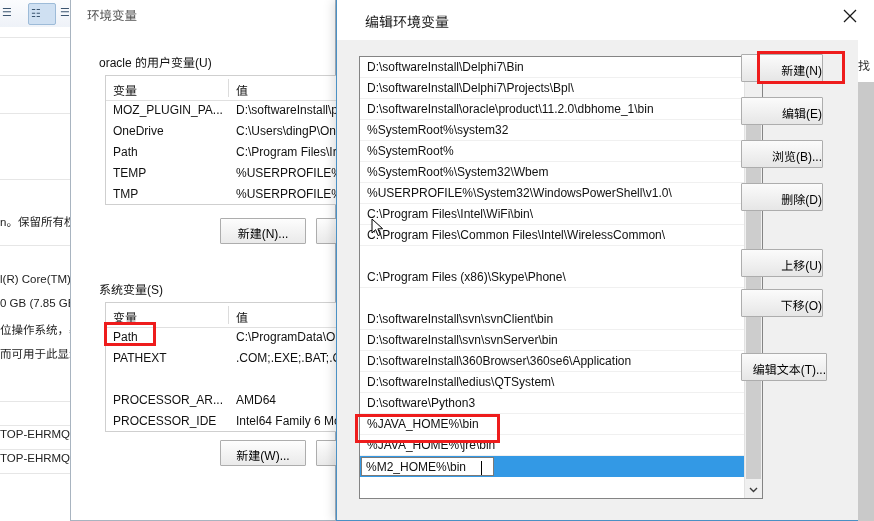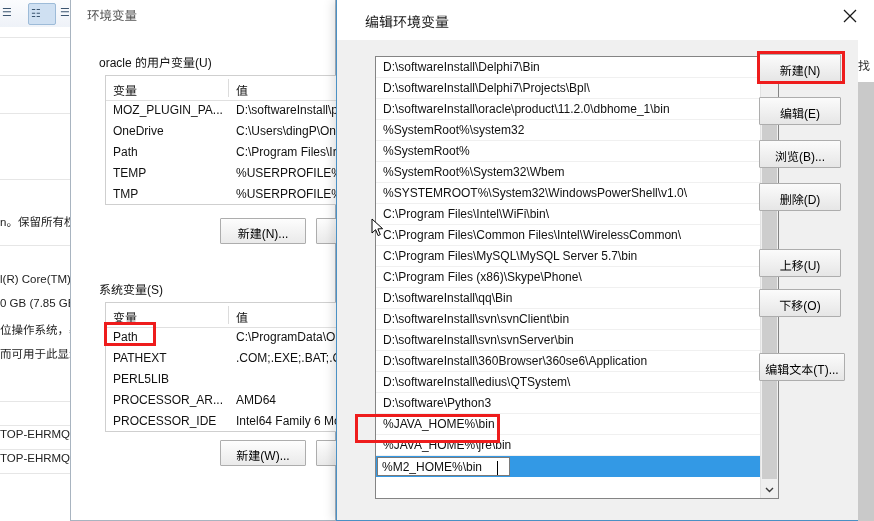--- a/index.html
+++ b/index.html
@@ -54,21 +54,21 @@
       background:#f0f0f0;border:1px solid #4a90c4;border-top:none;box-sizing:border-box;
       box-shadow:-3px 0 10px rgba(0,0,0,.13);}
   #dlg-titlebar{position:absolute;left:0;top:0;right:0;height:40px;background:#ffffff;}
   #dlg-title{position:absolute;left:28px;top:11px;font-size:14px;color:#1a1a1a;}
   #dlg-close{position:absolute;right:0;top:0;width:46px;height:30px;cursor:pointer;}
   #dlg-close svg{position:absolute;left:16px;top:9px;}
   #dlg-client{position:absolute;left:0;top:40px;right:0;bottom:0;background:#f0f0f0;}
 
   
   #pathlist{position:absolute;left:22px;top:16px;width:404px;height:443px;
-      background:#fff;border:1px solid #848484;box-sizing:border-box;overflow:hidden;margin-left:16px;}
+      background:#fff;border:1px solid #848484;box-sizing:border-box;overflow:hidden;}
   #pathlist-rows{position:absolute;left:0;top:0;right:17px;bottom:0;overflow:hidden;}
   .p-row{position:absolute;left:0;right:0;height:21px;border-bottom:1px solid #f0f0f0;box-sizing:border-box;}
   .p-row .ptxt{position:absolute;left:7px;top:3px;font-size:12px;color:#111;white-space:nowrap;}
   .p-row.selected{background:#3399e5;border-bottom-color:#3399e5;}
 
   
   #inline-edit{position:absolute;left:1px;top:1px;width:133px;height:19px;
       background:#fff;border:1px solid #7a7a7a;box-sizing:border-box;}
   #inline-edit .val{position:absolute;left:4px;top:2px;font-size:12px;color:#111;white-space:nowrap;}
   #inline-caret{position:absolute;left:119px;top:3px;width:1px;height:14px;background:#000;}
@@ -76,23 +76,23 @@
   
   #sb{position:absolute;right:0;top:0;width:17px;bottom:0;background:#f0f0f0;border-left:1px solid #e2e2e2;}
   .sb-arrow{position:absolute;left:0;width:17px;height:17px;background:#f0f0f0;cursor:pointer;}
   .sb-arrow svg{position:absolute;left:4px;top:5px;}
   #sb-up{top:0;}
   #sb-down{bottom:0;}
   #sb-track{position:absolute;left:0;right:0;top:17px;bottom:17px;background:#f0f0f0;}
   #sb-thumb{position:absolute;left:1px;right:1px;top:38px;bottom:2px;background:#cdcdcd;cursor:pointer;}
 
   
-  .dbtn{position:absolute;left:422px;width:82px;height:28px;
+  .dbtn{position:absolute;left:404px;width:82px;height:28px;
       background:linear-gradient(#fbfbfb,#e6e6e6);border:1px solid #adadad;
-      box-sizing:border-box;text-align:center;border-radius:1px;cursor:pointer;}
+      box-sizing:border-box;text-align:right;border-radius:1px;cursor:pointer;}
   .dbtn .lbl{display:block;margin-top:6px;font-size:12px;color:#000;white-space:nowrap;}
 
   
   .redbox{position:absolute;border:3px solid #ee1c1c;box-sizing:border-box;pointer-events:none;}
 
   
   #rightedge{position:absolute;left:858px;top:0;width:16px;height:521px;background:#ffffff;overflow:hidden;}
   #rightedge .frag{position:absolute;left:0;font-size:12px;color:#333;white-space:nowrap;}
   #rightedge .band{position:absolute;left:0;width:16px;background:#c8c8c8;}
 
@@ -186,24 +186,20 @@
       </div>
       <div class="lv-rows">
         <div class="lv-row" style="top:0px">
           <span class="c1">Path</span>
           <span class="c2">C:\ProgramData\O</span>
         </div>
         <div class="lv-row" style="top:21px">
           <span class="c1">PATHEXT</span>
           <span class="c2">.COM;.EXE;.BAT;.CM</span>
         </div>
-        <div class="lv-row" style="top:42px">
-          <span class="c1">PERL5LIB</span>
-          <span class="c2"></span>
-        </div>
         <div class="lv-row" style="top:63px">
           <span class="c1">PROCESSOR_AR...</span>
           <span class="c2">AMD64</span>
         </div>
         <div class="lv-row" style="top:84px">
           <span class="c1">PROCESSOR_IDE</span>
           <span class="c2">Intel64 Family 6 Mo</span>
         </div>
       </div>
     </div>
@@ -245,36 +241,30 @@
           <div class="p-row" style="top: 63px;">
             <span class="ptxt">%SystemRoot%\system32</span>
           </div>
           <div class="p-row" style="top: 84px;">
             <span class="ptxt">%SystemRoot%</span>
           </div>
           <div class="p-row" style="top: 105px;">
             <span class="ptxt">%SystemRoot%\System32\Wbem</span>
           </div>
           <div class="p-row" style="top: 126px;">
-            <span class="ptxt">%SYSTEMROOT%\System32\WindowsPowerShell\v1.0\</span>
+            <span class="ptxt">%USERPROFILE%\System32\WindowsPowerShell\v1.0\</span>
           </div>
           <div class="p-row" style="top: 147px;">
             <span class="ptxt">C:\Program Files\Intel\WiFi\bin\</span>
           </div>
           <div class="p-row" style="top: 168px;">
             <span class="ptxt">C:\Program Files\Common Files\Intel\WirelessCommon\</span>
           </div>
-          <div class="p-row" style="top: 189px;">
-            <span class="ptxt">C:\Program Files\MySQL\MySQL Server 5.7\bin</span>
-          </div>
           <div class="p-row" style="top: 210px;">
             <span class="ptxt">C:\Program Files (x86)\Skype\Phone\</span>
-          </div>
-          <div class="p-row" style="top: 231px;">
-            <span class="ptxt">D:\softwareInstall\qq\Bin</span>
           </div>
           <div class="p-row" style="top: 252px;">
             <span class="ptxt">D:\softwareInstall\svn\svnClient\bin</span>
           </div>
           <div class="p-row" style="top: 273px;">
             <span class="ptxt">D:\softwareInstall\svn\svnServer\bin</span>
           </div>
           <div class="p-row" style="top: 294px;">
             <span class="ptxt">D:\softwareInstall\360Browser\360se6\Application</span>
           </div>

